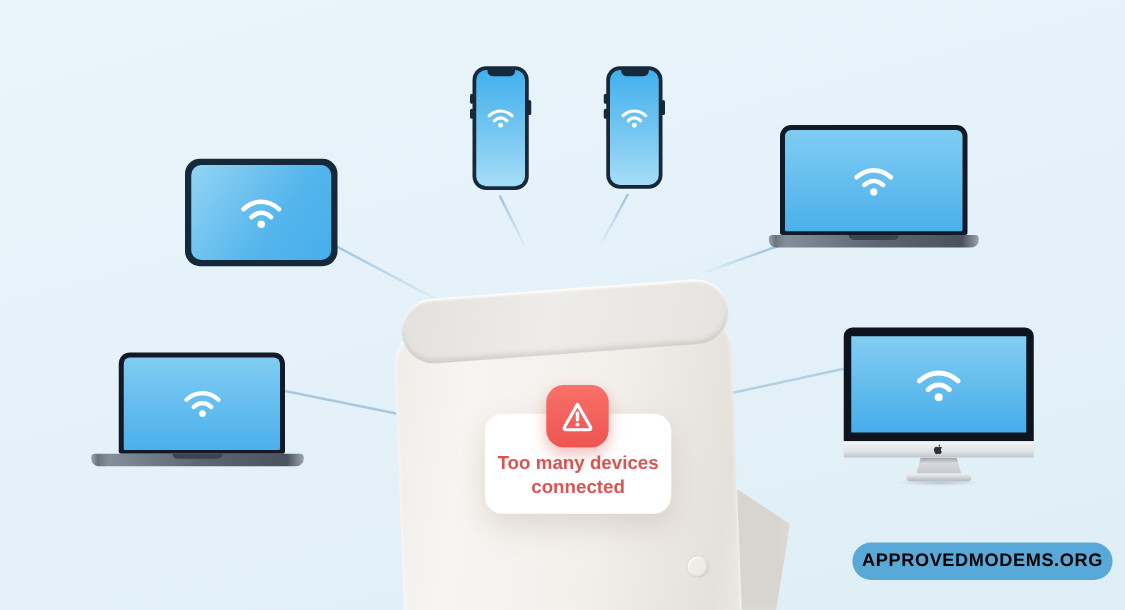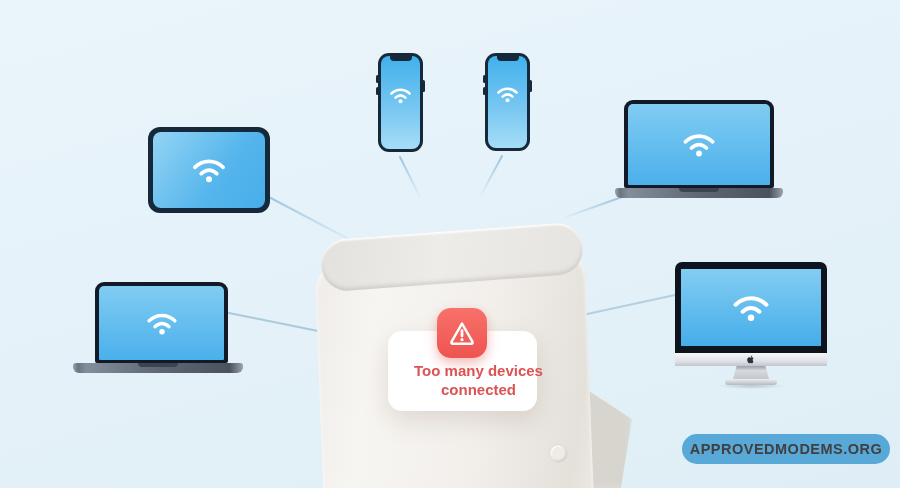--- a/index.html
+++ b/index.html
@@ -20,21 +20,21 @@
       transform:rotate(-4.2deg);
       background:linear-gradient(103deg,#E3E1DE 0%,#EEECE9 45%,#E6E4E1 100%);
       box-shadow:inset 0 2px 2px rgba(255,255,255,.9),inset 0 -3px 4px rgba(150,145,138,.28);}
   .router-logo{left:549px;top:444px;width:17px;height:17px;z-index:5;border-radius:50%;
       background:#EFECE7;border:1px solid #E0DBD4;
       box-shadow:inset -1px -1px 2px rgba(160,150,140,.45),inset 1px 1px 2px #fff;}
   
   .warn-card{left:388px;top:331px;width:149px;height:80px;z-index:6;background:#FFFFFF;
       border-radius:14px;box-shadow:0 10px 24px rgba(150,125,105,.22);}
   .warn-text{left:388px;top:362px;width:149px;z-index:7;text-align:center;
-      font-size:15px;line-height:1.25;font-weight:bold;color:#DC5353;padding-left:16px;}
+      font-size:15px;line-height:1.25;font-weight:bold;color:#DC5353;}
   .warn-icon{left:437px;top:308px;width:50px;height:50px;z-index:8;border-radius:14px;
       background:linear-gradient(180deg,#F8716A 0%,#EE5450 100%);
       box-shadow:0 5px 12px rgba(220,85,75,.4);display:flex;align-items:center;justify-content:center;}
   
   .screen{display:flex;align-items:center;justify-content:center;}
   .dev-frame{background:#16293A;}
   
   .tablet{left:148px;top:127px;width:122px;height:86px;z-index:5;border-radius:12px;padding:5px;box-sizing:border-box;}
   .tablet .screen{width:100%;height:100%;border-radius:8px;
       background:linear-gradient(125deg,#93D4F4 0%,#55B5EC 60%,#47AEEA 100%);}
@@ -77,21 +77,21 @@
   .imac-neck{position:absolute;left:58px;top:104px;width:36px;height:13px;
       clip-path:polygon(10% 0,90% 0,100% 100%,0 100%);
       background:linear-gradient(180deg,#9BA1A9 0%,#D6D9DD 35%,#C5C9CF 100%);}
   .imac-base{position:absolute;left:50px;top:117px;width:52px;height:6px;border-radius:3px;
       background:linear-gradient(180deg,#EDEFF1 0%,#B5BAC1 100%);}
   .imac-shadow{position:absolute;left:42px;top:121px;width:68px;height:6px;
       background:radial-gradient(ellipse at center,rgba(150,160,170,.5) 0%,rgba(150,160,170,0) 70%);}
   
   .badge{left:682px;top:434px;width:208px;height:30px;z-index:10;border-radius:15px;
       background:#58A8D8;display:flex;align-items:center;justify-content:center;
-      color:#404040;font-weight:bold;font-size:14.5px;letter-spacing:.5px;}
+      color:#000000;font-weight:bold;font-size:14.5px;letter-spacing:.5px;}
 </style>
 </head>
 <body>
 
 <div class="stage">
 
   <svg class="lines">
     <defs>
       <linearGradient id="lg1" gradientUnits="userSpaceOnUse" x1="267" y1="196" x2="356" y2="243">
         <stop offset="0" stop-color="#96C3DF" stop-opacity="0.95"></stop>

